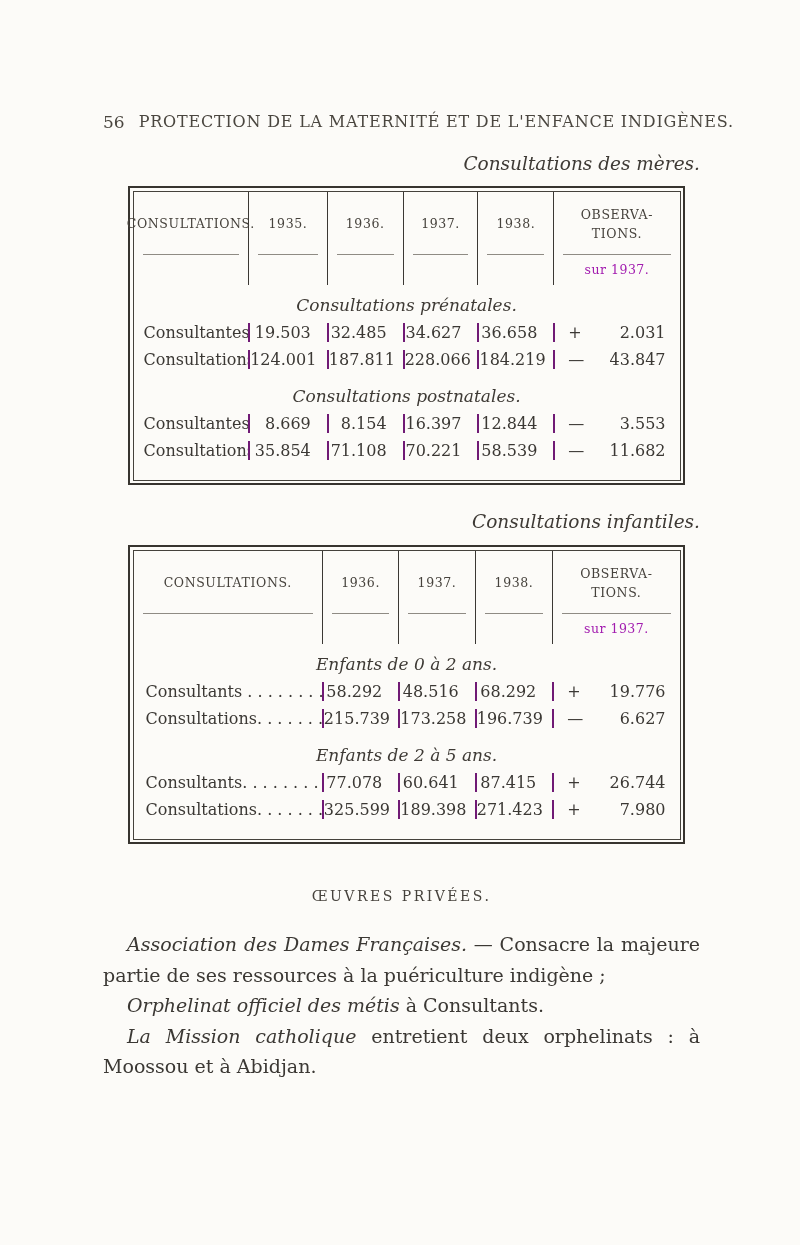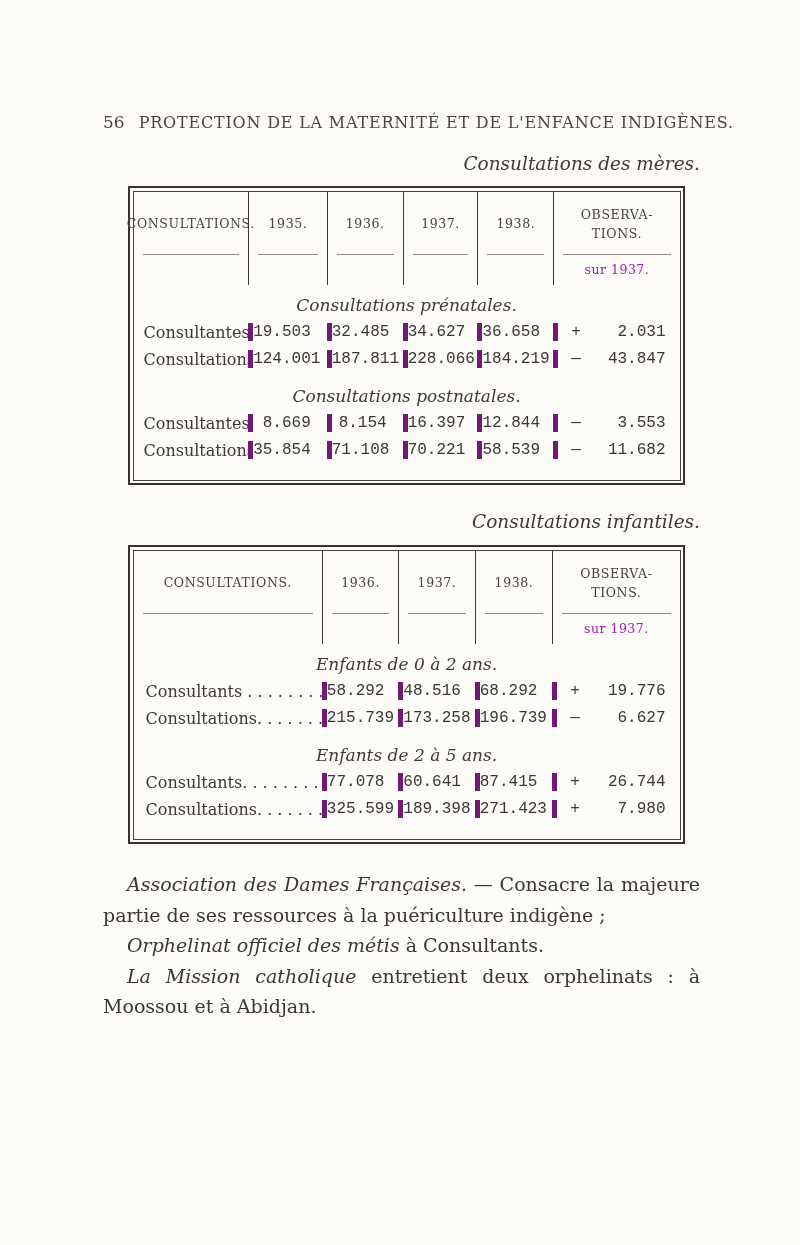--- a/index.html
+++ b/index.html
@@ -4,21 +4,21 @@
 <style>
   * { margin:0; padding:0; box-sizing:border-box; }
   html,body { background:#e9e9e7; }
   body { font-family:"DejaVu Serif", serif; }
   .page {
     width:800px; height:1245px; margin:0 auto;
     background:#fcfbf8; color:#3b3834;
     padding:112px 100px 0 103px; position:relative; overflow:hidden;
   }
   
-  .runhead { display:flex; align-items:flex-end; font-size:16px; color:#4a463f;
+  .runhead { display:flex; align-items:flex-start; font-size:16px; color:#4a463f;
              letter-spacing:0.8px; white-space:nowrap; }
   .pagenum { font-size:17px; margin-right:14px; letter-spacing:0; }
   .runtitle { flex:1; }
   
   .intro { margin-top:15px; font-size:19px; line-height:28px; text-align:justify;
            text-indent:24px; }
   
   .tcaption { text-align:right; font-style:italic; font-size:18.5px; color:#3e3a35; }
   .cap1 { margin-top:21px; }
   .cap2 { margin-top:26px; }
@@ -32,21 +32,21 @@
   .thead > .th + .th { border-left:1.4px solid #3b3834; }
   .th-label { min-height:62px; display:flex; align-items:center; justify-content:center;
               text-align:center; font-size:12.5px; letter-spacing:0.6px; color:#46423c;
               line-height:1.45; padding:4px 6px 0 6px; }
   .th-rule { border-top:1px solid #8f8b84; margin:0 9px; }
   .th-sub { height:30px; display:flex; align-items:center; justify-content:center;
             font-size:12.5px; color:#a21caf; letter-spacing:0.5px; }
   .tsec { text-align:center; font-style:italic; font-size:17px; margin-top:7px;
           height:27px; line-height:27px; color:#3e3a35; }
   .trow { display:grid; height:27px; align-items:center; font-size:16px; }
-  .trow > div + div { border-left:5px solid #701a75;font-family:Liberation Mono, monospace; }
+  .trow > div + div { border-left:2px solid #701a75; }
   .tcell-label { padding-left:10px; height:27px; line-height:27px; overflow:hidden; white-space:nowrap; }
   .tcell-num { text-align:right; padding-right:16px; }
   .tcell-obs { display:flex; justify-content:space-between; padding:0 14px 0 13px; }
   
   .oeuvres-h { margin-top:44px; text-align:center; font-size:14px; letter-spacing:2.5px;
                color:#46423c; }
   .opar { font-size:19px; line-height:30.5px; text-align:justify; text-indent:24px; }
   .opar:first-of-type { margin-top:25px; }
   .opar em { font-style:italic; }
 </style>
@@ -223,18 +223,19 @@
         <div class="tcell-num">189.398</div>
         <div class="tcell-num">271.423</div>
         <div class="tcell-obs">
           <span>+</span>
           <span>7.980</span>
         </div>
       </div>
     </div>
   </div>
 
+  <div class="oeuvres-h">ŒUVRES PRIVÉES.</div>
 
   <p class="opar"><em>Association des Dames Françaises.</em><span> — Consacre la majeure partie de ses ressources à la puériculture indigène ;</span></p>
   <p class="opar"><em>Orphelinat officiel des métis</em><span> à Consultants.</span></p>
   <p class="opar"><em>La Mission catholique</em><span> entretient deux orphelinats : à Moossou et à Abidjan.</span></p>
 
 </div>
 
 </body></html>

